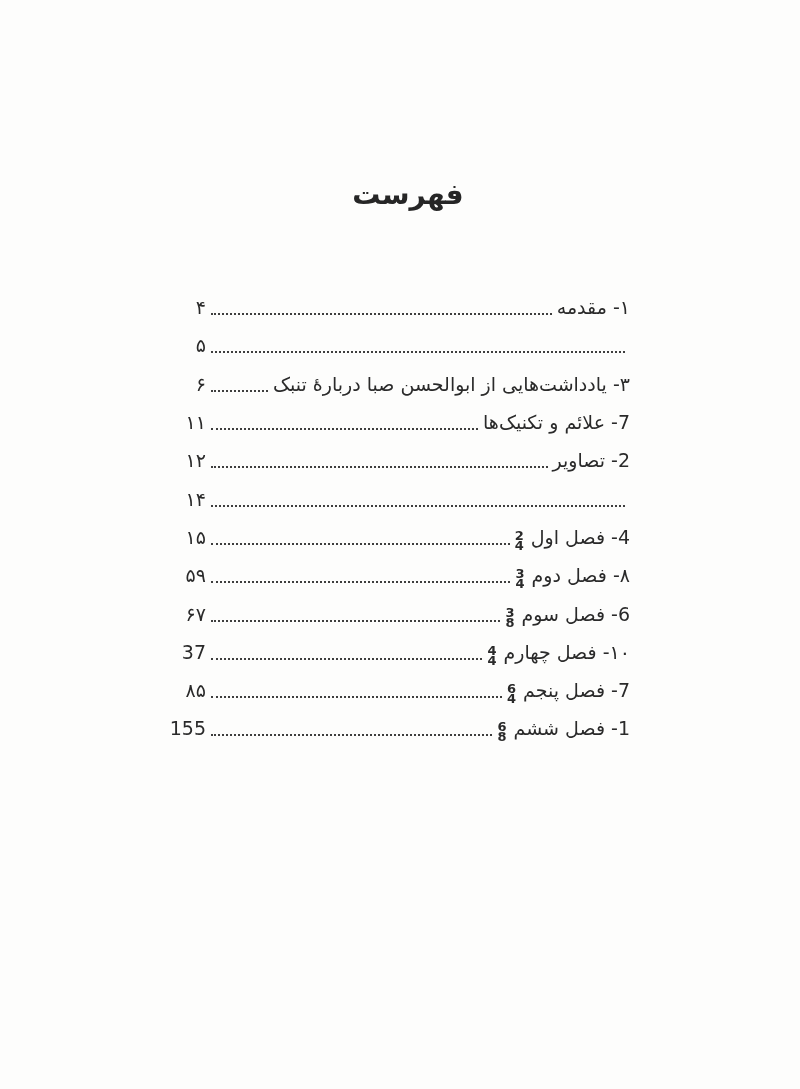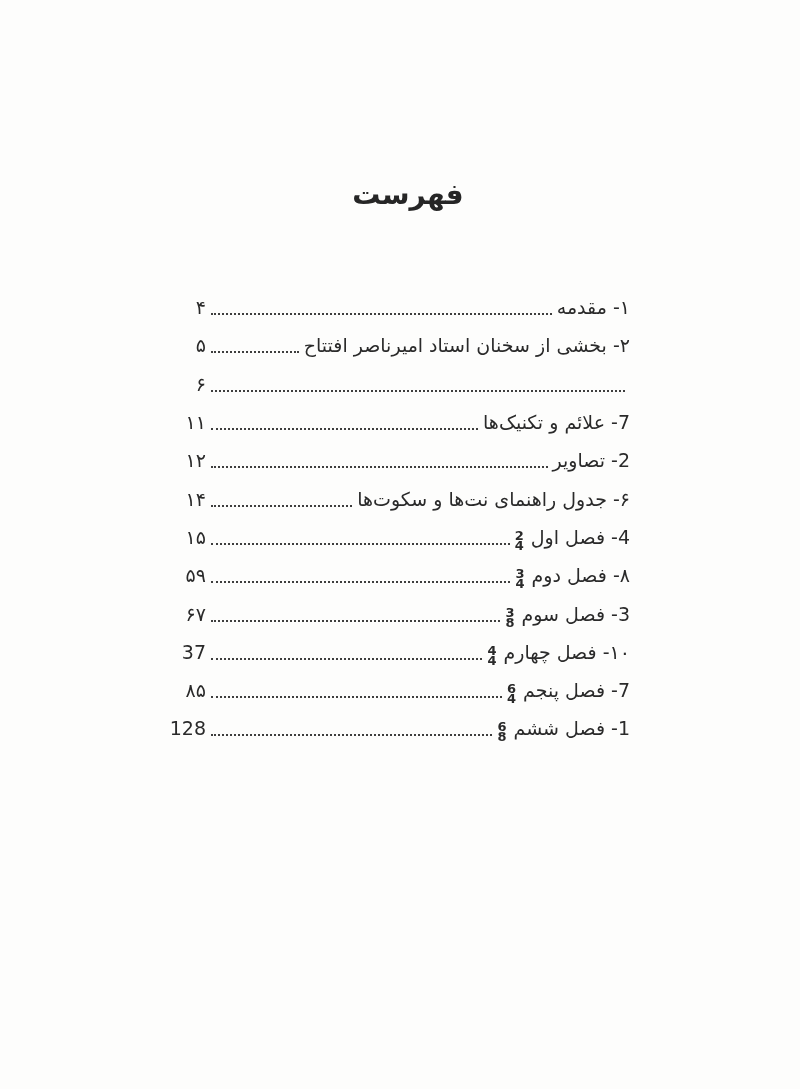--- a/index.html
+++ b/index.html
@@ -80,29 +80,29 @@
   <div class="toc-row">
     <span class="entry-title">
       <span class="entry-text">۱- مقدمه</span>
 
     </span>
     <span class="dots"></span>
     <span class="page-num">۴</span>
   </div>
 
   <div class="toc-row">
-    <span class="entry-title">
-      <span class="entry-text">۲- بخشی از سخنان استاد امیرناصر افتتاح</span>
-
-    </span>
     <span class="dots"></span>
     <span class="page-num">۵</span>
   </div>
 
   <div class="toc-row">
+    <span class="entry-title">
+      <span class="entry-text">۳- یادداشت‌هایی از ابوالحسن صبا دربارۀ تنبک</span>
+
+    </span>
     <span class="dots"></span>
     <span class="page-num">۶</span>
   </div>
 
   <div class="toc-row">
     <span class="entry-title">
       <span class="entry-text">7- علائم و تکنیک‌ها</span>
 
     </span>
     <span class="dots"></span>
@@ -112,24 +112,20 @@
   <div class="toc-row">
     <span class="entry-title">
       <span class="entry-text">2- تصاویر</span>
 
     </span>
     <span class="dots"></span>
     <span class="page-num">۱۲</span>
   </div>
 
   <div class="toc-row">
-    <span class="entry-title">
-      <span class="entry-text">۶- جدول راهنمای نت‌ها و سکوت‌ها</span>
-
-    </span>
     <span class="dots"></span>
     <span class="page-num">۱۴</span>
   </div>
 
   <div class="toc-row">
     <span class="entry-title">
       <span class="entry-text">4- فصل اول</span>
       <span class="fraction">
         <span class="frac-num">2</span>
         <span class="frac-den">4</span>
@@ -146,21 +142,21 @@
         <span class="frac-num">3</span>
         <span class="frac-den">4</span>
       </span>
     </span>
     <span class="dots"></span>
     <span class="page-num">۵۹</span>
   </div>
 
   <div class="toc-row">
     <span class="entry-title">
-      <span class="entry-text">3- فصل سوم</span>
+      <span class="entry-text">6- فصل سوم</span>
       <span class="fraction">
         <span class="frac-num">3</span>
         <span class="frac-den">8</span>
       </span>
     </span>
     <span class="dots"></span>
     <span class="page-num">۶۷</span>
   </div>
 
   <div class="toc-row">
@@ -189,16 +185,16 @@
 
   <div class="toc-row">
     <span class="entry-title">
       <span class="entry-text">1- فصل ششم</span>
       <span class="fraction">
         <span class="frac-num">6</span>
         <span class="frac-den">8</span>
       </span>
     </span>
     <span class="dots"></span>
-    <span class="page-num">128</span>
+    <span class="page-num">155</span>
   </div>
 </div>
 </div>
 
 </body></html>

